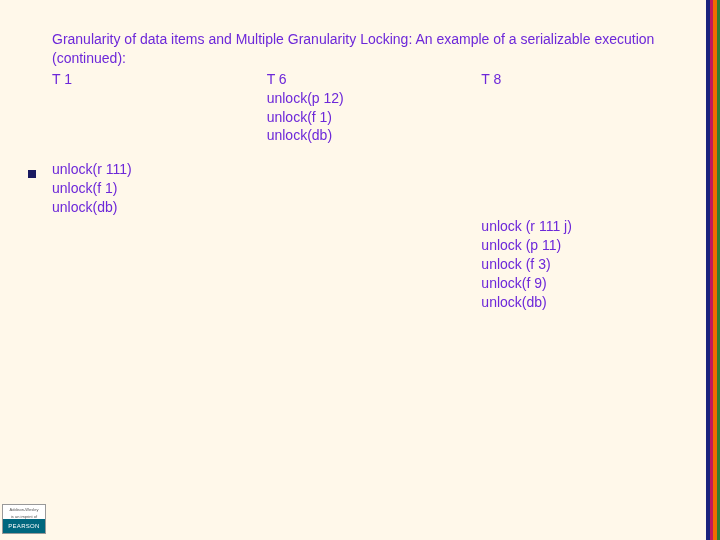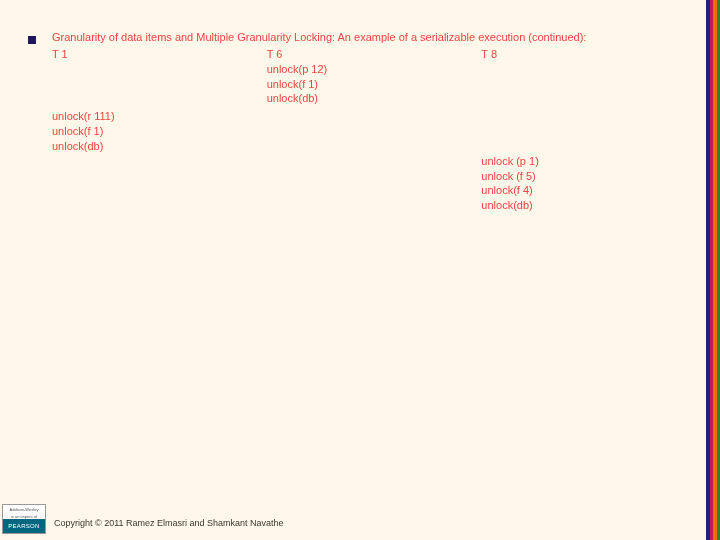--- a/index.html
+++ b/index.html
@@ -32,25 +32,25 @@
   .s4 { background: #2e7d32; }
 
   .title {
     font-size: 30px;
     color: #36312b;
     padding: 28px 0 0 24px;
     font-weight: normal;
   }
   .content {
     padding: 30px 24px 0 28px;
-    font-size: 11px;
-    color: #ef4444;
+    font-size: 14px;
+    color: #6d28d9;
     line-height: 1.35;
     display: flex;
-    align-items: flex-start;
+    align-items: center;
   }
   .bullet-mark {
     width: 8px;
     height: 8px;
     background: #1a1a60;
     margin-top: 6px;
     margin-right: 16px;
     flex-shrink: 0;
   }
   .body-text { flex: 1; }
@@ -62,21 +62,21 @@
   .col {
     flex: 1;
   }
   .col-header {
     margin-bottom: 0;
   }
   .ops { margin-top: 0; }
   .ops div { white-space: nowrap; }
 
   .group-t2 { margin-left: 0; }
-  .group-t1 { margin-top: 3px; }
+  .group-t1 { margin-top: 15px; }
 
   .footer {
     position: absolute;
     bottom: 6px;
     left: 0;
     right: 0;
     display: flex;
     align-items: flex-end;
   }
   .logo {
@@ -159,34 +159,34 @@
           <div>unlock(db)</div>
         </div>
         <div class="col"></div>
         <div class="col"></div>
       </div>
 
       <div class="cols">
         <div class="col"></div>
         <div class="col"></div>
         <div class="col ops">
-          <div>unlock (p 1)</div>
-          <div>unlock (f 5)</div>
-          <div>unlock(f 4)</div>
+          <div>unlock (r 111 j)</div>
+          <div>unlock (p 11)</div>
+          <div>unlock (f 3)</div>
+          <div>unlock(f 9)</div>
           <div>unlock(db)</div>
         </div>
       </div>
 
     </div>
   </div>
 
   <div class="footer">
     <div class="logo">
       <div class="logo-top">
         <div>Addison-Wesley</div>
         <div>is an imprint of</div>
       </div>
       <div class="logo-bottom">PEARSON</div>
     </div>
-    <div class="copyright">Copyright © 2011 Ramez Elmasri and Shamkant Navathe</div>
   </div>
 
 </div>
 
 </body></html>

